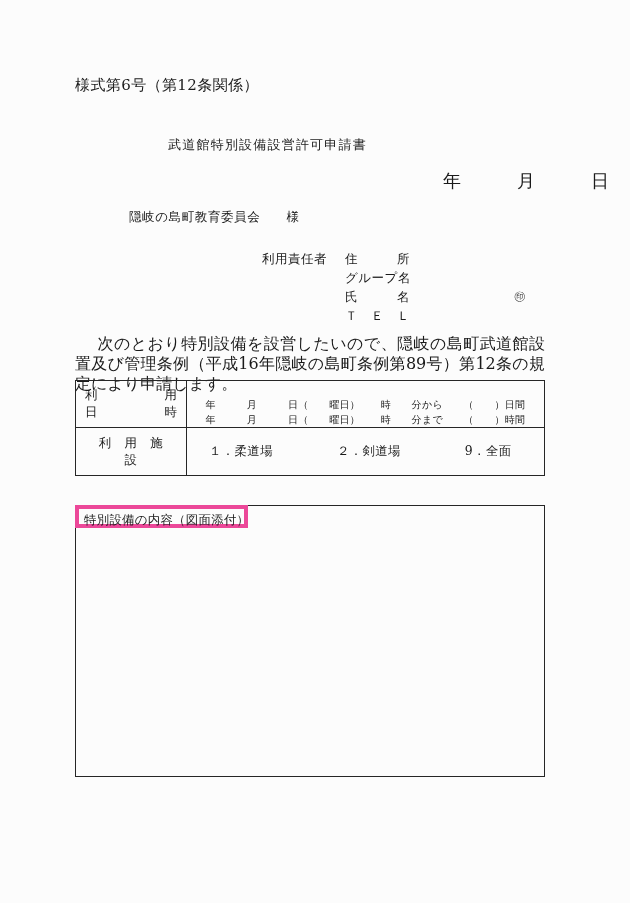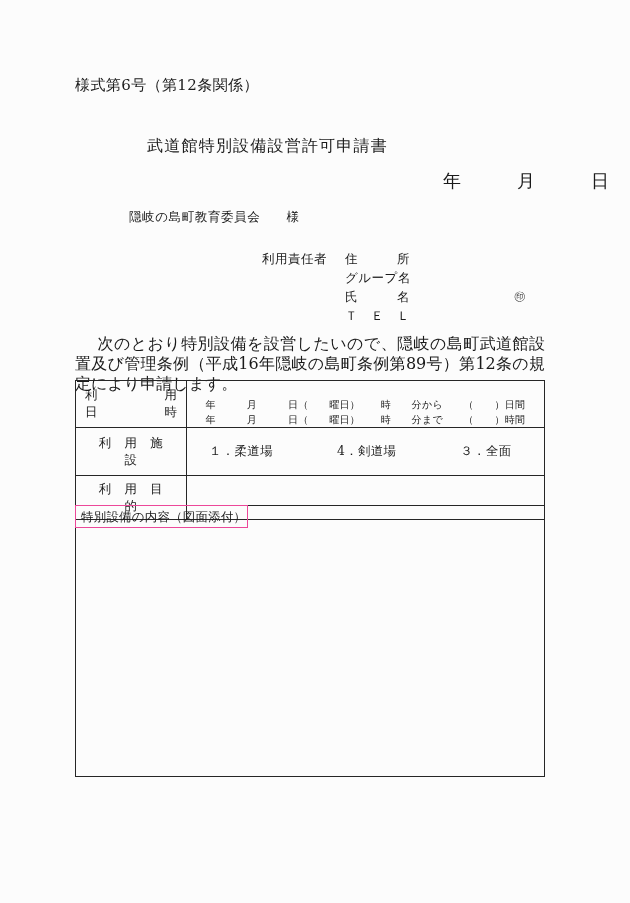--- a/index.html
+++ b/index.html
@@ -30,21 +30,21 @@
     left: 75px;
     top: 78px;
     font-size: 15px;
     letter-spacing: 0.4px;
   }
   #doc-title {
     left: 0;
     top: 138px;
     width: 535px;
     text-align: center;
-    font-size: 16px;
+    font-size: 13px;
     letter-spacing: 1.2px;
   }
   #date-line {
     left: 443px;
     top: 172px;
     font-size: 18px;
     letter-spacing: 0.5px;
   }
   #addressee {
     left: 88px;
@@ -157,21 +157,21 @@
     height: 272px;
     border: 1px solid #262626;
     box-sizing: border-box;
   }
   #special-header-cell {
     position: absolute;
     left: -1px;
     top: -1px;
     width: 173px;
     height: 23px;
-    border: 1px solid #ec4899;
+    border: 4px solid #ec4899;
     box-sizing: border-box;
     font-size: 12.4px;
     line-height: 21px;
     padding-left: 5px;
     letter-spacing: 0.3px;
     white-space: pre;
     background: transparent;
   }
   #special-body {
     position: absolute;
@@ -231,29 +231,21 @@
           <span class="dt-line">年　　　月　　　日（　　曜日）　　時　　分から　　（　　）日間</span>
           <span class="dt-line">年　　　月　　　日（　　曜日）　　時　　分まで　　（　　）時間</span>
         </span>
       </td>
     </tr>
     <tr class="row-facility">
       <td class="lbl-cell">
         <span class="lbl-spread">利　用　施　設</span>
       </td>
       <td>
-        <span class="facility-opts">１．柔道場　　　　　4．剣道場　　　　　３．全面</span>
-      </td>
-    </tr>
-    <tr class="row-purpose">
-      <td class="lbl-cell">
-        <span class="lbl-spread">利　用　目　的</span>
-      </td>
-      <td>
-        <span class="facility-opts"></span>
+        <span class="facility-opts">１．柔道場　　　　　２．剣道場　　　　　9．全面</span>
       </td>
     </tr>
   </tbody>
     </table>
 
   <div id="special-section">
     <div id="special-header-cell">特別設備の内容（図面添付）</div>
     <div id="special-body"></div>
   </div>
 

